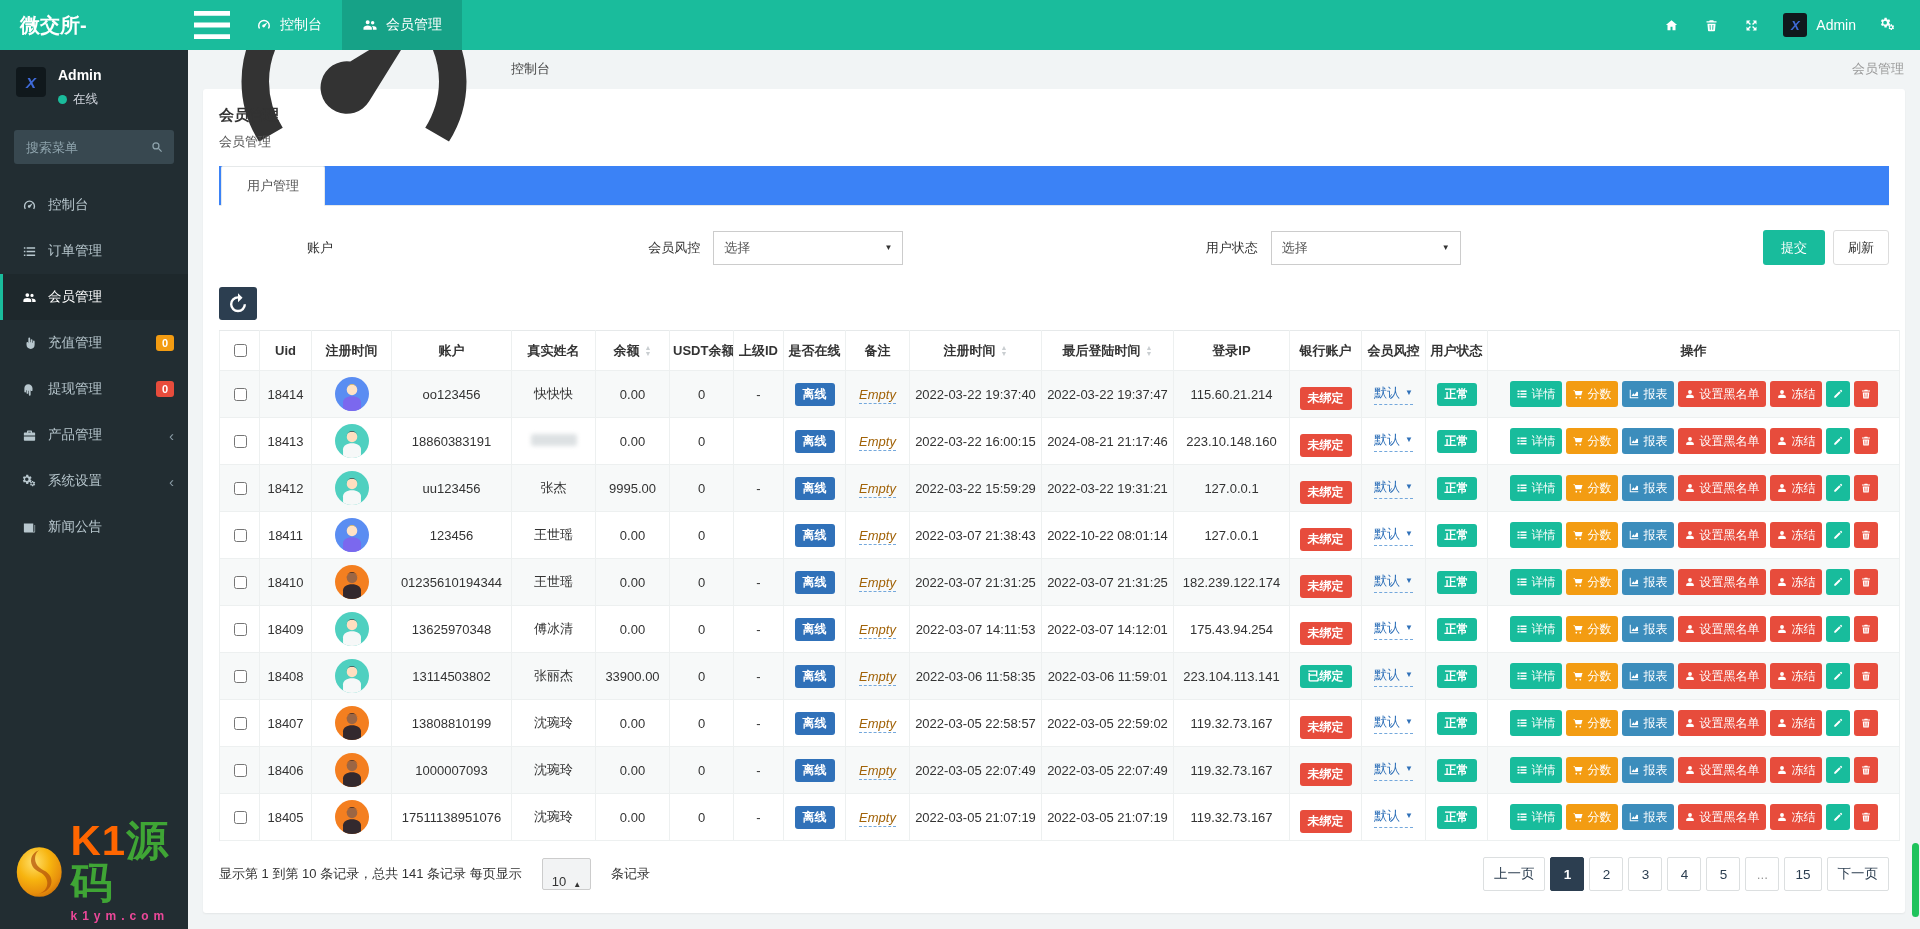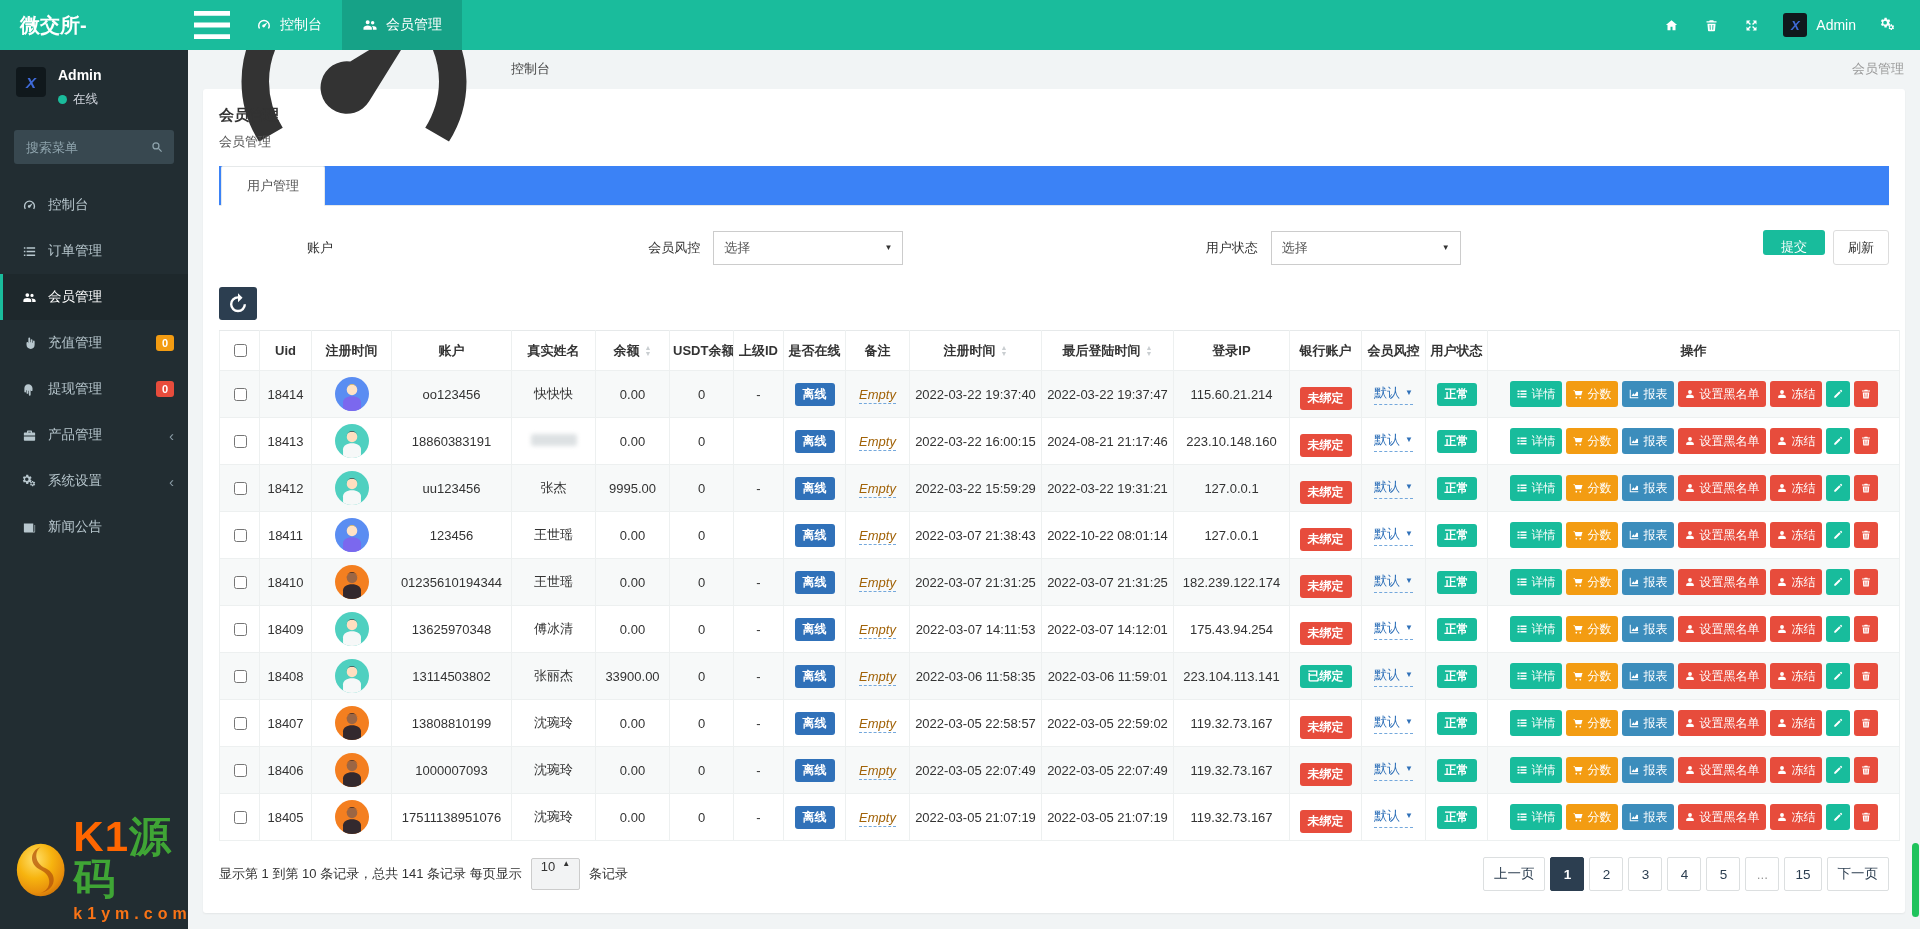--- a/index.html
+++ b/index.html
@@ -53,21 +53,21 @@
   
   .filters{display:flex;align-items:center;justify-content:space-between;padding:24px 16px 2px;}
   .fgroup{display:flex;align-items:center;}
   .fgroup.first{margin-left:88px;}
   .flabel{font-size:13px;color:#333;margin-right:13px;white-space:nowrap;}
   .finput{width:228px;height:34px;border:1px solid #ccc;padding:0 10px;font-size:13px;color:#555;box-sizing:border-box;outline:none;}
   .finput::placeholder{color:#a9a9a9;}
   .fselect{width:190px;height:34px;border:1px solid #ccc;background:#fff;display:flex;align-items:center;justify-content:space-between;padding:0 10px;font-size:13px;color:#555;box-sizing:border-box;cursor:pointer;}
   .caret{font-size:8px;color:#333;}
   .fbuttons{display:flex;gap:8px;}
-  .btn-submit{background:#18bc9c;color:#fff;border:none;padding:8px 18px;height:25px;font-size:13px;border-radius:3px;cursor:pointer;}
+  .btn-submit{background:#18bc9c;color:#fff;border:none;padding:8px 18px;height:35px;font-size:13px;border-radius:3px;cursor:pointer;}
   .btn-refresh{background:#fff;color:#333;border:1px solid #ddd;padding:0 14px;height:35px;font-size:13px;border-radius:3px;cursor:pointer;}
   
   .toolbar{padding:20px 16px 10px;}
   .btn-reload{width:38px;height:33px;background:#2c3e50;border:none;border-radius:3px;color:#fff;display:flex;align-items:center;justify-content:center;cursor:pointer;}
   .btn-reload svg{width:14px;height:14px;}
   .table-wrap{padding:0 16px;}
   table{width:100%;border-collapse:collapse;table-layout:fixed;}
   th{padding:10px 3px;font-size:13px;color:#333;text-align:center;font-weight:bold;border:1px solid #edf0f0;border-top-color:#e6e9ea;white-space:nowrap;overflow:hidden;}
   td{padding:6px 3px;font-size:13px;color:#333;text-align:center;border:1px solid #edf0f0;white-space:nowrap;overflow:hidden;height:34px;}
   tbody tr:nth-child(odd) td{background:#f7f9f9;}
@@ -79,33 +79,33 @@
   .empty-link{font-style:italic;color:#a16207;border-bottom:1px dashed #74a8dc;padding-bottom:1px;cursor:pointer;}
   .risk-link{color:#3071b9;border-bottom:1px dashed #74a8dc;padding-bottom:2px;cursor:pointer;display:inline-flex;align-items:center;gap:5px;}
   .risk-link .caret{color:#3071b9;}
   .redact{display:inline-block;width:46px;height:12px;background:#dde1e3;border-radius:2px;filter:blur(2px);}
   .avatar{width:34px;height:34px;margin:0 auto;}
   .abtn{display:inline-flex;align-items:center;gap:4px;border:none;border-radius:3px;color:#fff;font-size:12px;padding:0 6px;height:26px;margin:0 2px;cursor:pointer;white-space:nowrap;}
   .abtn svg{width:12px;height:12px;flex:none;}
   
   .tfooter{display:flex;justify-content:space-between;align-items:center;padding:16px 16px 22px;font-size:13px;color:#333;}
   .tsummary{display:flex;align-items:center;}
-  .psize{display:inline-flex;align-items:flex-start;gap:7px;border:1px solid #ccc;background:#f2f3f4;height:30px;padding:0 9px;margin:0 9px;border-radius:2px;color:#333;cursor:pointer;}
+  .psize{display:inline-flex;align-items:flex-end;gap:7px;border:1px solid #ccc;background:#f2f3f4;height:30px;padding:0 9px;margin:0 20px;border-radius:2px;color:#333;cursor:pointer;}
   .pagination{display:flex;gap:5px;list-style:none;margin:0;padding:0;}
   .pagination li{min-width:34px;height:34px;display:flex;align-items:center;justify-content:center;border:1px solid #dcdfe0;background:#fff;color:#2c3e50;font-size:13.5px;padding:0 10px;box-sizing:border-box;border-radius:2px;cursor:pointer;}
   .pagination li.active{background:#2c3e50;border-color:#2c3e50;color:#fff;font-weight:bold;}
   .pagination li.ellipsis{color:#999;}
   
   .scrollbar{position:absolute;top:0;bottom:0;right:0;width:10px;z-index:40;}
   .scroll-thumb{position:absolute;right:1px;top:843px;width:7px;height:74px;background:#1fc35c;border-radius:4px;cursor:pointer;}
   .watermark{position:absolute;left:16px;bottom:6px;z-index:50;display:flex;align-items:center;gap:8px;pointer-events:none;}
   .wm-l1{font-size:42px;font-weight:bold;line-height:1;letter-spacing:1px;}
   .wm-k1{color:#ff6600;}
   .wm-ym{color:#3fa535;}
-  .wm-l2{color:#f97316;font-size:16px;letter-spacing:5px;margin-top:5px;font-weight:bold;}
+  .wm-l2{color:#ec4899;font-size:12px;letter-spacing:5px;margin-top:5px;font-weight:bold;}
 </style>
 </head>
 <body>
 
 <svg width="0" height="0" style="position:absolute">
   <defs>
     <clipPath id="avclip">
         <circle cx="18" cy="18" r="18"></circle>
       </clipPath>
     <radialGradient id="goldgrad" cx="38%" cy="30%" r="80%">

